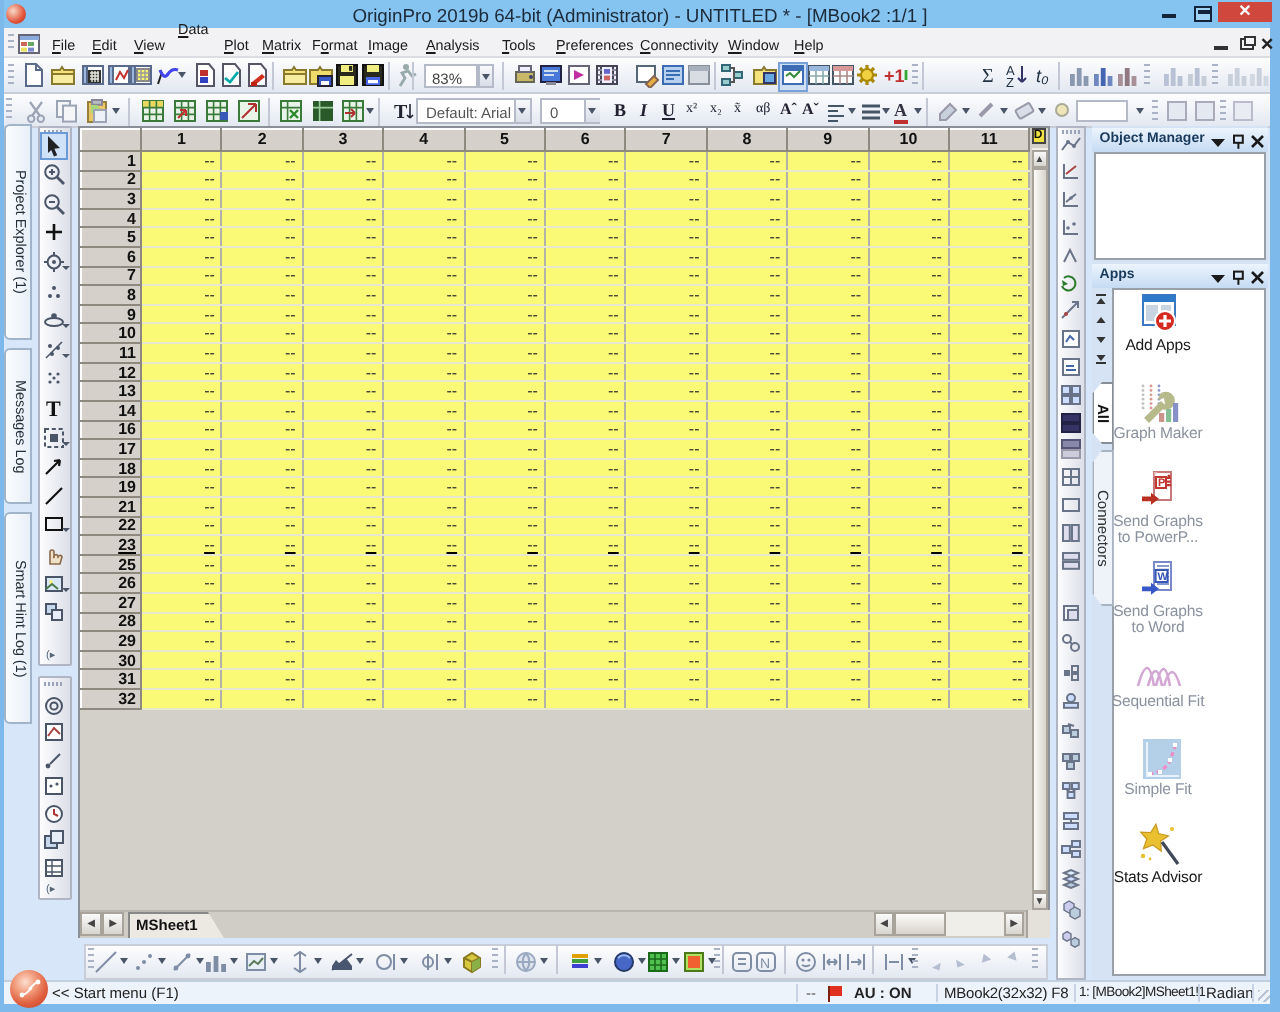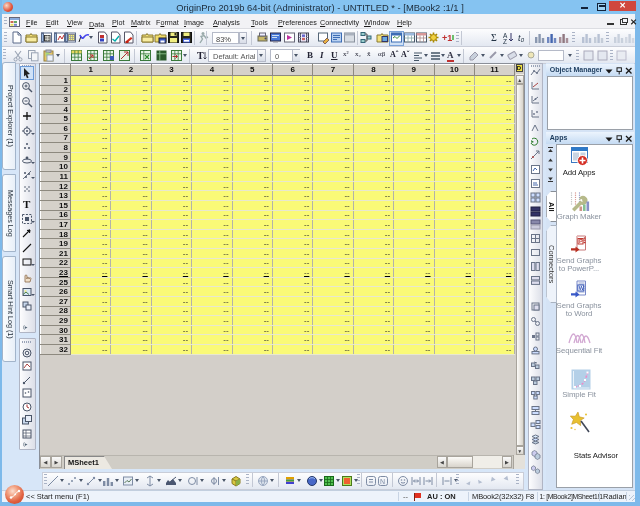--- a/index.html
+++ b/index.html
@@ -38,21 +38,21 @@
       <rect x="1" y="1" width="9.5" height="2" fill="#88aadd"></rect>
       <rect x="1.5" y="4" width="3" height="2" fill="#cc6655"></rect>
       <rect x="5" y="4" width="3" height="2" fill="#66aa66"></rect>
       <rect x="1.5" y="6.8" width="3" height="2" fill="#e8e060"></rect>
       <rect x="5" y="6.8" width="3" height="2" fill="#7788cc"></rect>
     </svg>
   </div>
 <div class="abs" style="left:26px;top:18px;font-size:7.2px;color:#1a1a1a;"><span style="text-decoration:underline;">F</span>ile</div>
 <div class="abs" style="left:46px;top:18px;font-size:7.2px;color:#1a1a1a;"><span style="text-decoration:underline;">E</span>dit</div>
 <div class="abs" style="left:67px;top:18px;font-size:7.2px;color:#1a1a1a;"><span style="text-decoration:underline;">V</span>iew</div>
-<div class="abs" style="left:89px;top:20px;font-size:7.2px;color:#1a1a1a;"><span style="text-decoration:underline;">D</span>ata</div>
+<div class="abs" style="left:89px;top:10px;font-size:7.2px;color:#1a1a1a;"><span style="text-decoration:underline;">D</span>ata</div>
 <div class="abs" style="left:112px;top:18px;font-size:7.2px;color:#1a1a1a;"><span style="text-decoration:underline;">P</span>lot</div>
 <div class="abs" style="left:131px;top:18px;font-size:7.2px;color:#1a1a1a;"><span style="text-decoration:underline;">M</span>atrix</div>
 <div class="abs" style="left:156px;top:18px;font-size:7.2px;color:#1a1a1a;">F<span style="text-decoration:underline;">o</span>rmat</div>
 <div class="abs" style="left:184px;top:18px;font-size:7.2px;color:#1a1a1a;"><span style="text-decoration:underline;">I</span>mage</div>
 <div class="abs" style="left:213px;top:18px;font-size:7.2px;color:#1a1a1a;"><span style="text-decoration:underline;">A</span>nalysis</div>
 <div class="abs" style="left:251px;top:18px;font-size:7.2px;color:#1a1a1a;"><span style="text-decoration:underline;">T</span>ools</div>
 <div class="abs" style="left:278px;top:18px;font-size:7.2px;color:#1a1a1a;"><span style="text-decoration:underline;">P</span>references</div>
 <div class="abs" style="left:320px;top:18px;font-size:7.2px;color:#1a1a1a;"><span style="text-decoration:underline;">C</span>onnectivity</div>
 <div class="abs" style="left:364px;top:18px;font-size:7.2px;color:#1a1a1a;"><span style="text-decoration:underline;">W</span>indow</div>
 <div class="abs" style="left:397px;top:18px;font-size:7.2px;color:#1a1a1a;"><span style="text-decoration:underline;">H</span>elp</div>
@@ -850,21 +850,21 @@
         <td class="c">--</td>
         <td class="c">--</td>
         <td class="c">--</td>
         <td class="c">--</td>
         <td class="c">--</td>
         <td class="c">--</td>
         <td class="c">--</td>
         <td class="c">--</td>
       </tr>
       <tr style="height:9.62px;">
-        <td class="rh">15</td>
+        <td class="rh">14</td>
         <td class="c">--</td>
         <td class="c">--</td>
         <td class="c">--</td>
         <td class="c">--</td>
         <td class="c">--</td>
         <td class="c">--</td>
         <td class="c">--</td>
         <td class="c">--</td>
         <td class="c">--</td>
         <td class="c">--</td>
@@ -1428,21 +1428,21 @@
 <div class="applabel" style="left:540px;top:391px;color:#8a929e;">Simple Fit</div>
 <div class="abs" style="left:569px;top:411px;width:22px;height:23px;">
     <svg width="22" height="23" viewBox="0 0 22 23">
       <path d="M8 1l2 4.5L15 6l-3.5 3 1 5-4.5-2.5L3.5 14l1-5L1 6l5-.5z" fill="#e8c030" stroke="#c89820" stroke-width="0.6" transform="rotate(8 8 8)"></path>
       <path d="M12 10 20 21" stroke="#404858" stroke-width="1.6"></path>
       <circle cx="17" cy="3.5" r="1" fill="#e8c030"></circle>
       <circle cx="2.5" cy="17" r="1.1" fill="#e8c030"></circle>
       <circle cx="6" cy="18.5" r="0.7" fill="#e8c030"></circle>
     </svg>
   </div>
-<div class="applabel" style="left:540px;top:452px;color:#1a1a1a;text-align:right;">Stats Advisor</div>
+<div class="applabel" style="left:540px;top:435px;color:#1a1a1a;">Stats Advisor</div>
 <div class="abs" style="left:42px;top:471.5px;width:482px;height:18px;background:linear-gradient(#fdfdfe,#e3e8f1);border:1px solid #c9cdd8;"></div>
 <div class="grip" style="left:44px;top:474px;height:12px;"></div>
 <div class="abs" style="left:47px;top:475px;width:12px;height:12px;">
     <svg width="12" height="12" viewBox="0 0 12 12">
       <path d="M1 11 11 1" stroke="#7e8ca4"></path>
     </svg>
   </div>
 <div class="dd" style="left:60px;top:479px;"></div>
 <div class="abs" style="left:66px;top:475px;width:12px;height:12px;">
     <svg width="12" height="12" viewBox="0 0 12 12">

